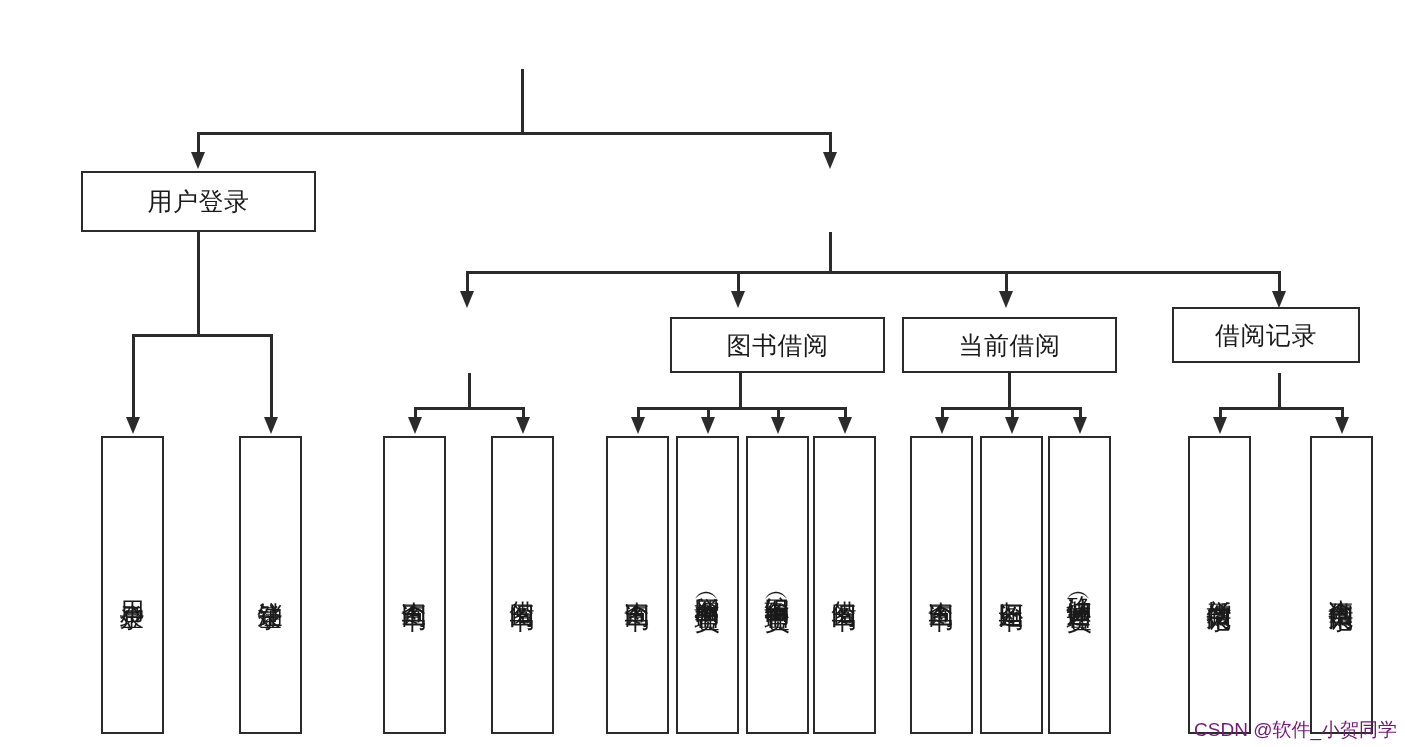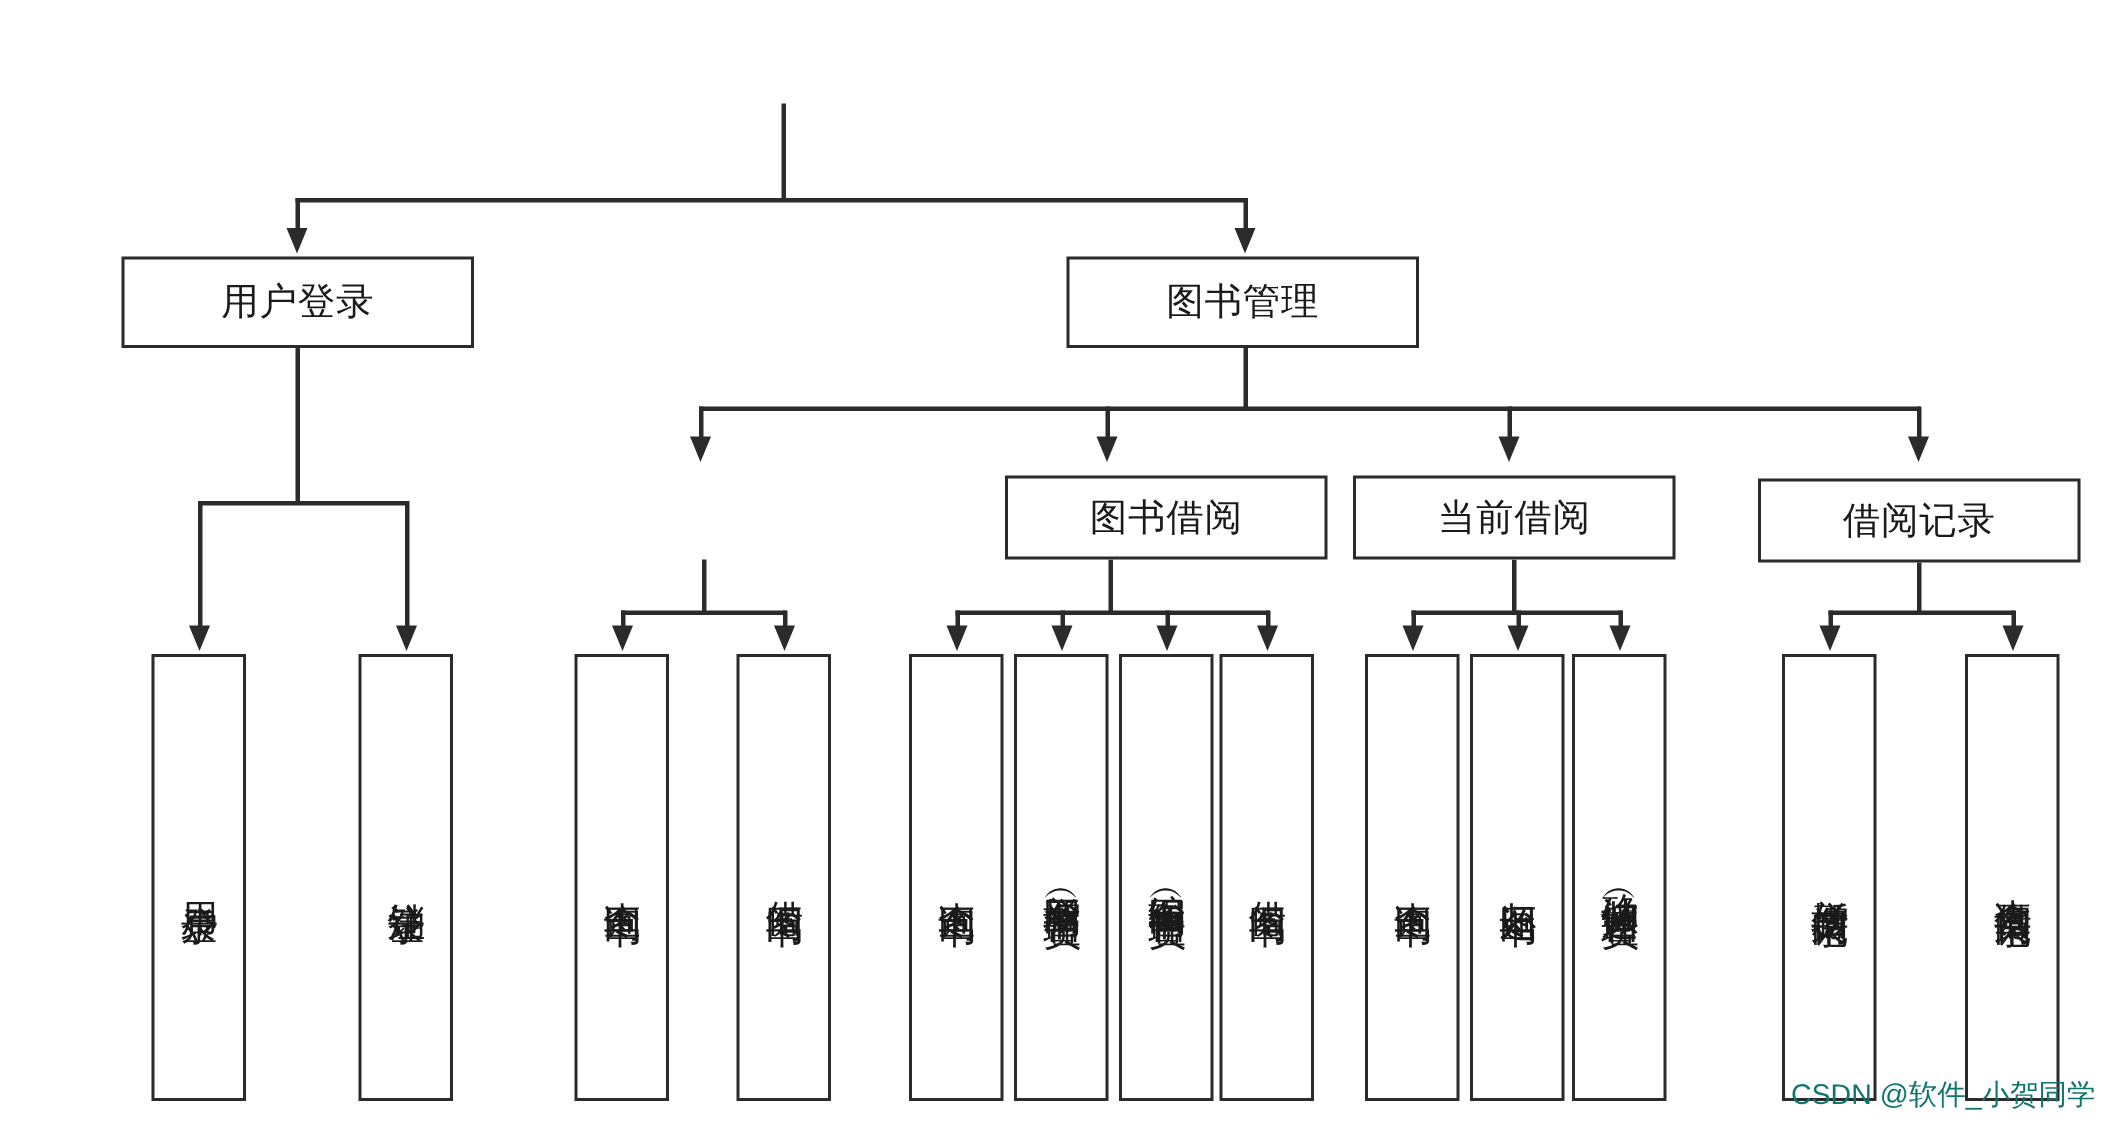--- a/index.html
+++ b/index.html
@@ -73,21 +73,21 @@
     border-left: 7px solid transparent;
     border-right: 7px solid transparent;
     border-top: 17px solid #2b2b2b;
     z-index: 2;
   }
   #watermark {
     position: absolute;
     right: 8px;
     bottom: 4px;
     font-size: 19px;
-    color: #0f766e;
+    color: #701a75;
     z-index: 5;
     white-space: nowrap;
     font-family: "Liberation Sans", "DejaVu Sans", sans-serif;
   }
 </style>
 </head>
 <body>
 
 <div id="diagram-canvas">
 
@@ -99,23 +99,20 @@
   <div class="conn conn-v" style="left:197px; top:132px; height:22px;"></div>
   <div class="arrow-head" style="left:191px; top:152px;"></div>
 
   <div class="conn conn-v" style="left:829px; top:132px; height:22px;"></div>
   <div class="arrow-head" style="left:823px; top:152px;"></div>
 
   <div class="node-box h-node" id="node-user-login" style="left:81px; top:171px; width:235px; height:61px;">
     <span class="node-label">用户登录</span>
   </div>
 
-  <div class="node-box h-node" id="node-book-manage" style="left:711px; top:171px; width:235px; height:61px;">
-    <span class="node-label">图书管理</span>
-  </div>
 
   <div class="conn conn-v" style="left:197px; top:232px; height:104px;"></div>
   <div class="conn conn-h" style="left:132px; top:334px; width:140px;"></div>
   <div class="conn conn-v" style="left:132px; top:334px; height:85px;"></div>
   <div class="arrow-head" style="left:126px; top:417px;"></div>
   <div class="conn conn-v" style="left:270px; top:334px; height:85px;"></div>
   <div class="arrow-head" style="left:264px; top:417px;"></div>
 
   <div class="conn conn-v" style="left:829px; top:232px; height:42px;"></div>
   <div class="conn conn-h" style="left:466px; top:271px; width:814px;"></div>
@@ -127,21 +124,21 @@
   <div class="arrow-head" style="left:999px; top:291px;"></div>
   <div class="conn conn-v" style="left:1278px; top:271px; height:22px;"></div>
   <div class="arrow-head" style="left:1272px; top:291px;"></div>
 
   <div class="node-box h-node" id="node-book-borrow" style="left:670px; top:317px; width:215px; height:56px;">
     <span class="node-label">图书借阅</span>
   </div>
   <div class="node-box h-node" id="node-current-borrow" style="left:902px; top:317px; width:215px; height:56px;">
     <span class="node-label">当前借阅</span>
   </div>
-  <div class="node-box h-node" id="node-borrow-record" style="left:1172px; top:319px; width:215px; height:56px;">
+  <div class="node-box h-node" id="node-borrow-record" style="left:1172px; top:307px; width:188px; height:56px;">
     <span class="node-label">借阅记录</span>
   </div>
 
   <div class="conn conn-v" style="left:468px; top:373px; height:36px;"></div>
   <div class="conn conn-h" style="left:414px; top:407px; width:110px;"></div>
   <div class="conn conn-v" style="left:414px; top:407px; height:12px;"></div>
   <div class="arrow-head" style="left:408px; top:417px;"></div>
   <div class="conn conn-v" style="left:522px; top:407px; height:12px;"></div>
   <div class="arrow-head" style="left:516px; top:417px;"></div>
 

